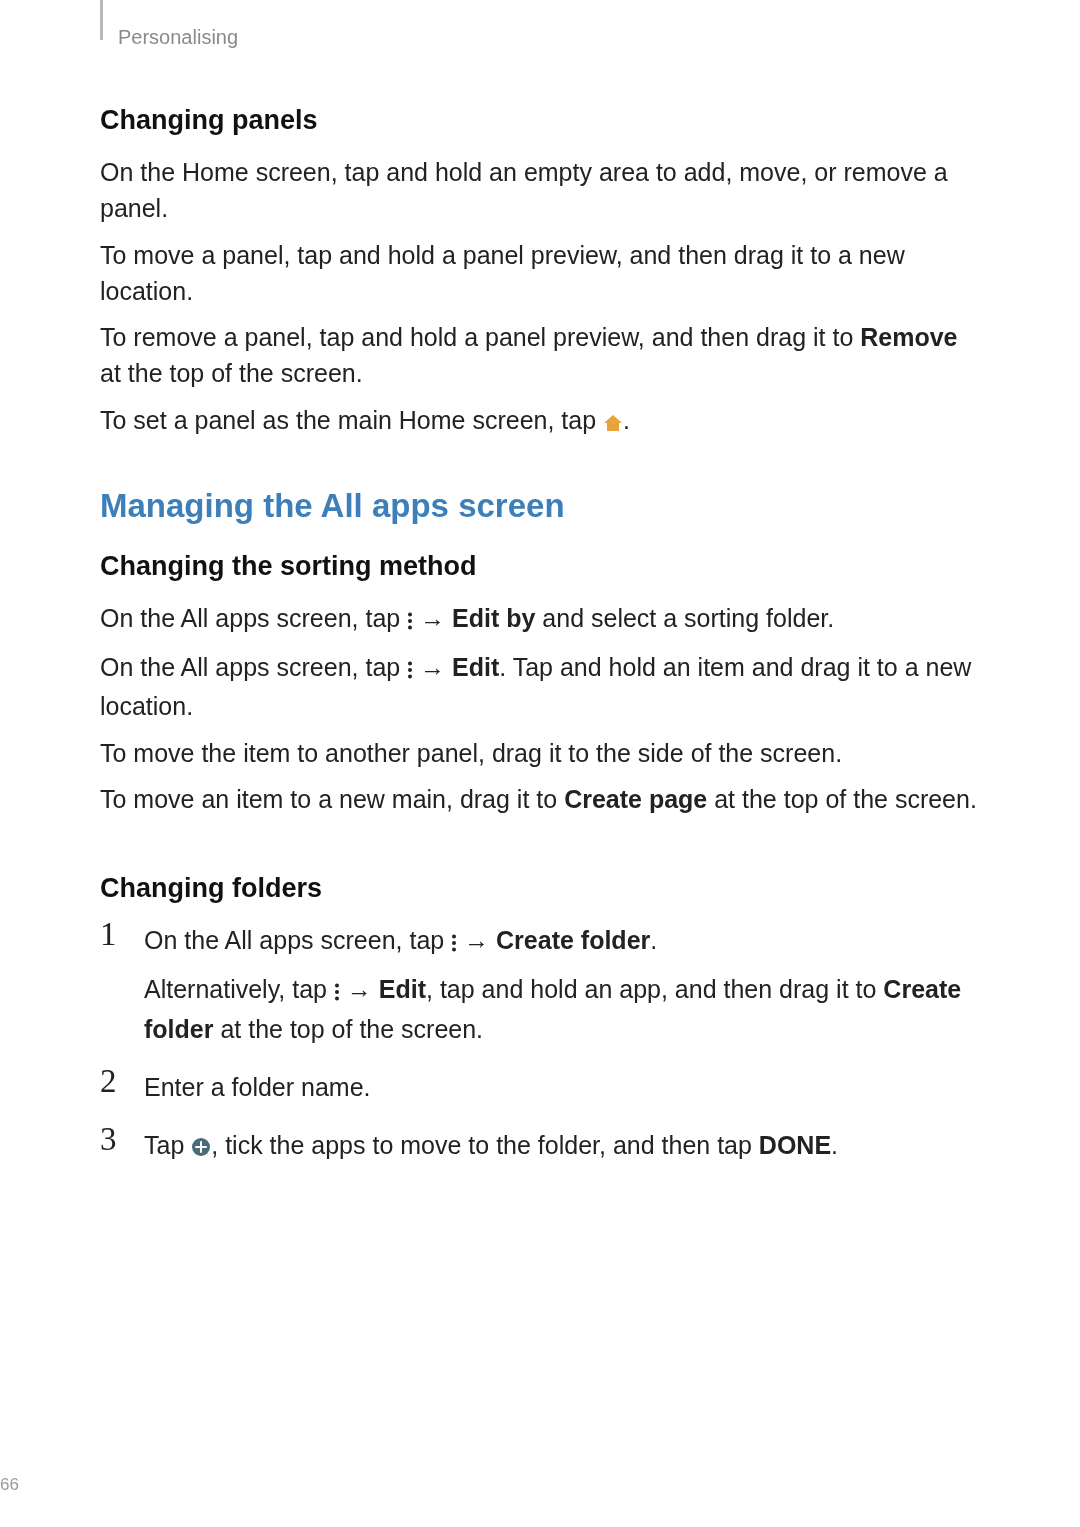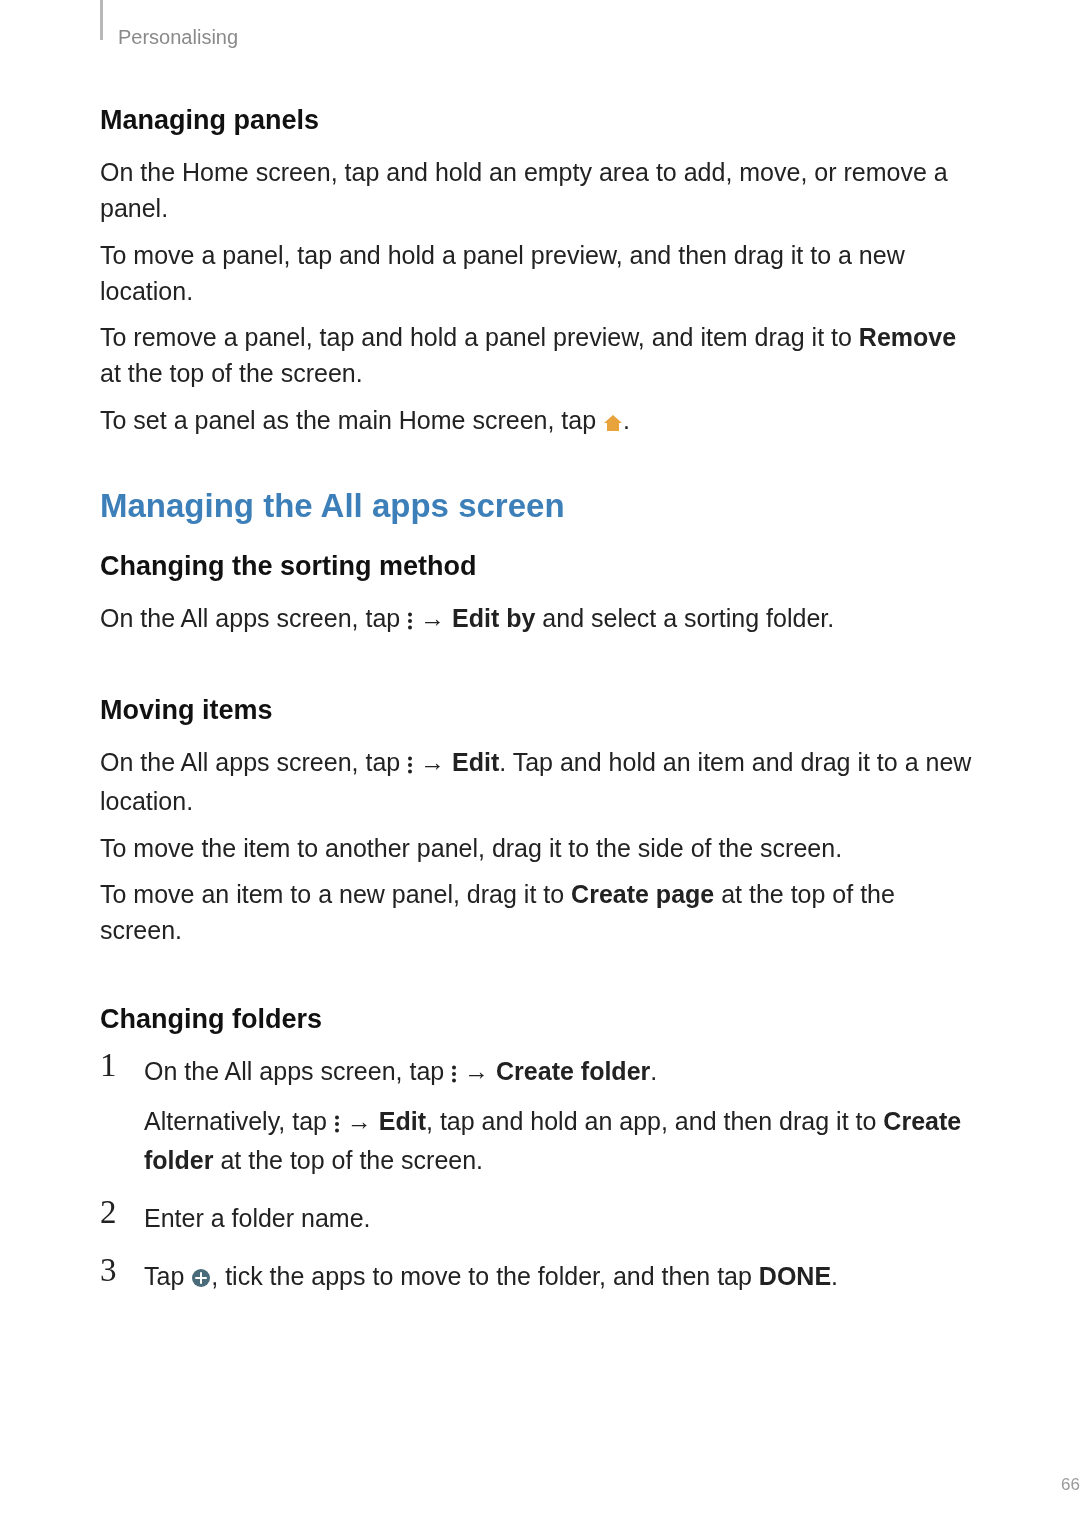--- a/index.html
+++ b/index.html
@@ -82,75 +82,74 @@
     font-weight: 400;
     color: #222;
   }
   ol.steps > li p { margin-top: 0; }
   ol.steps > li p + p { margin-top: 10px; }
   .page-number {
     position: absolute;
     bottom: 32px;
     left: 0;
     right: 0;
-    text-align: right;
+    text-align: left;
     font-size: 17px;
     color: #9a9a9a;
   }
 </style>
 </head>
 <body>
 
 <div class="page">
   <div class="header-rule"></div>
   <div class="section-label">Personalising</div>
 
-  <div class="h3">Managing panels</div>
+  <div class="h3">Changing panels</div>
 
   <p>On the Home screen, tap and hold an empty area to add, move, or remove a panel.</p>
 
 
   <p>To move a panel, tap and hold a panel preview, and then drag it to a new location.</p>
 
   <p>
-    <span>To remove a panel, tap and hold a panel preview, and item drag it to </span><span class="bold">Remove</span><span> at the top of the screen.</span>
+    <span>To remove a panel, tap and hold a panel preview, and then drag it to </span><span class="bold">Remove</span><span> at the top of the screen.</span>
   </p>
 
   <p>
     <span>To set a panel as the main Home screen, tap </span><span class="icon"><svg width="20" height="18" viewBox="0 0 20 18">
           <path d="M10 1 L19 9 L16 9 L16 17 L4 17 L4 9 L1 9 Z" fill="#e8a33d"></path>
         </svg></span><span>.</span>
   </p>
 
   <div class="h2">Managing the All apps screen</div>
 
   <div class="h3 after-h2">Changing the sorting method</div>
 
   <p>
     <span>On the All apps screen, tap </span><span class="icon"><svg width="6" height="18" viewBox="0 0 6 18">
           <circle cx="3" cy="2.5" r="2" fill="#222"></circle>
           <circle cx="3" cy="9" r="2" fill="#222"></circle>
           <circle cx="3" cy="15.5" r="2" fill="#222"></circle>
         </svg></span><span> → </span><span class="bold">Edit by</span><span> and select a sorting folder.</span>
   </p>
 
-  <div class="h3">Moving items</div>
 
   <p>
     <span>On the All apps screen, tap </span><span class="icon"><svg width="6" height="18" viewBox="0 0 6 18">
           <circle cx="3" cy="2.5" r="2" fill="#222"></circle>
           <circle cx="3" cy="9" r="2" fill="#222"></circle>
           <circle cx="3" cy="15.5" r="2" fill="#222"></circle>
         </svg></span><span> → </span><span class="bold">Edit</span><span>. Tap and hold an item and drag it to a new location.</span>
   </p>
 
   <p>To move the item to another panel, drag it to the side of the screen.</p>
 
   <p>
-    <span>To move an item to a new panel, drag it to </span><span class="bold">Create page</span><span> at the top of the screen.</span>
+    <span>To move an item to a new main, drag it to </span><span class="bold">Create page</span><span> at the top of the screen.</span>
   </p>
 
   <div class="h3">Changing folders</div>
 
   <ol class="steps">
     <li>
       <p>
         <span>On the All apps screen, tap </span><span class="icon"><svg width="6" height="18" viewBox="0 0 6 18">
               <circle cx="3" cy="2.5" r="2" fill="#222"></circle>
               <circle cx="3" cy="9" r="2" fill="#222"></circle>

